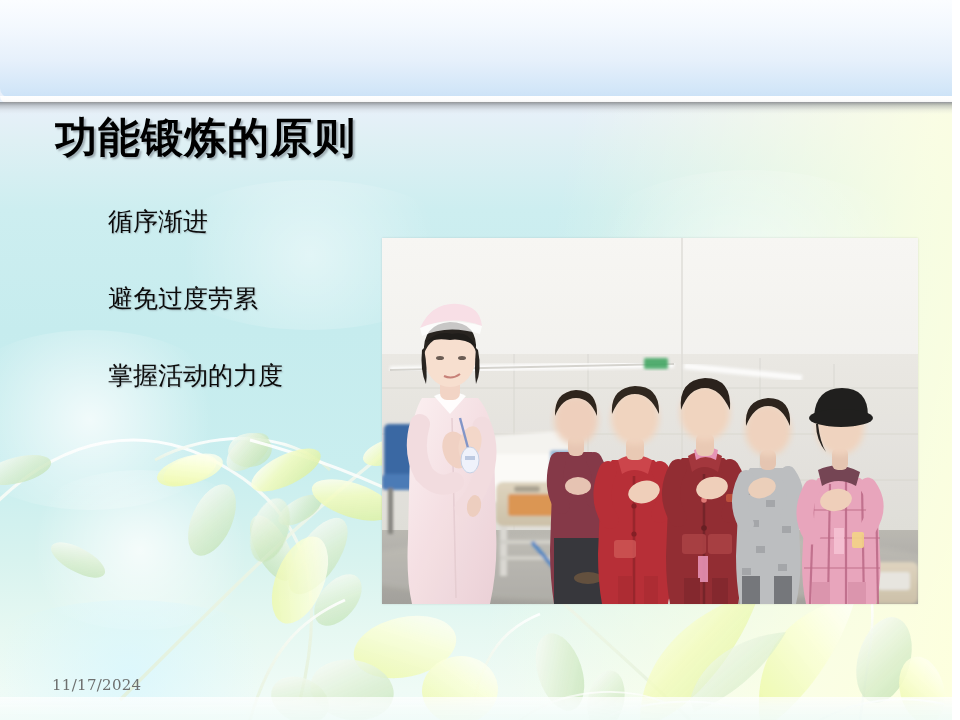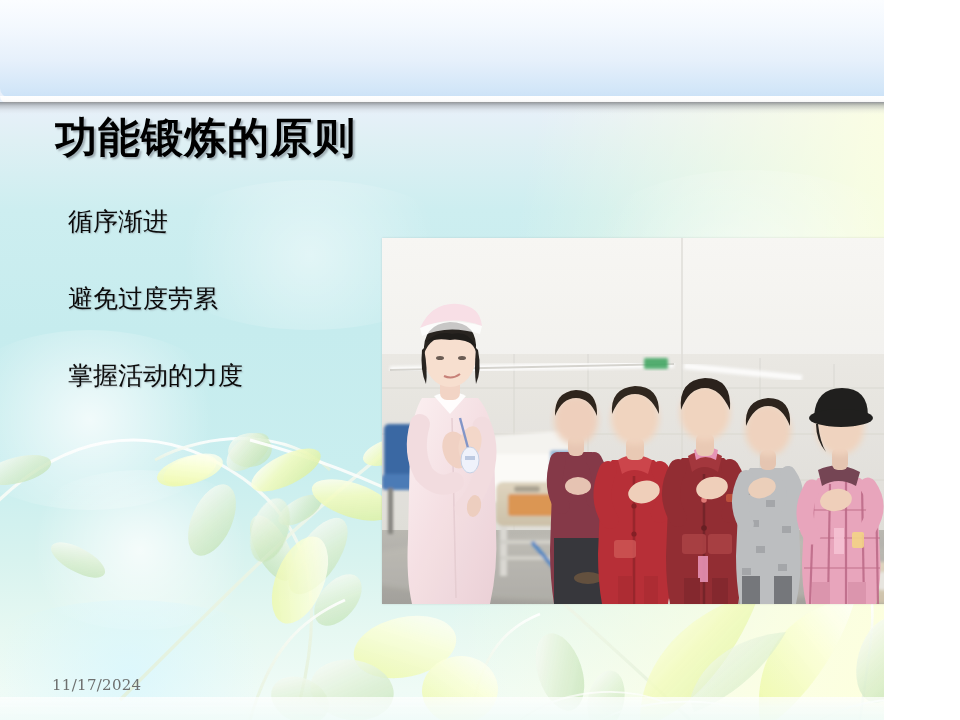--- a/index.html
+++ b/index.html
@@ -6,21 +6,21 @@
   * { margin:0; padding:0; box-sizing:border-box; }
   html, body {
     width:960px; height:720px; overflow:hidden;
     font-family:"Liberation Sans", sans-serif;
     background:#ffffff;
   }
 
   
   .slide {
     position:relative;
-    width:884px; height:720px;
+    width:952px; height:720px;
     overflow:hidden;
     background:
       
       linear-gradient(100deg, rgba(255,255,255,0) 55%, rgba(253,255,225,0.85) 88%, rgba(253,255,222,1) 100%),
       
       linear-gradient(180deg,
         #eef2fb 0px,
         #e8f0fa 104px,
         #dff0f4 140px,
         #cdeef0 210px,
@@ -78,20 +78,21 @@
   
   .bullets { position:absolute; left:68px; top:208px; width:300px; }
   .bullet {
     font-family:"DejaVu Serif","Liberation Serif",serif;
     font-size:25px;
     line-height:28px;
     color:#0b0b0b;
     text-shadow: 1px 1px 1.5px rgba(120,130,140,0.45);
     white-space:nowrap;
     margin-bottom:49px;
+    margin-left:40px;
   }
   .bullet:last-child { margin-bottom:0; }
 
   
   .photo {
     position:absolute; left:382px; top:238px;
     width:536px; height:366px;
     overflow:hidden;
     background:#e9e8e4;
     box-shadow:0 0 2px rgba(0,0,0,0.12);

